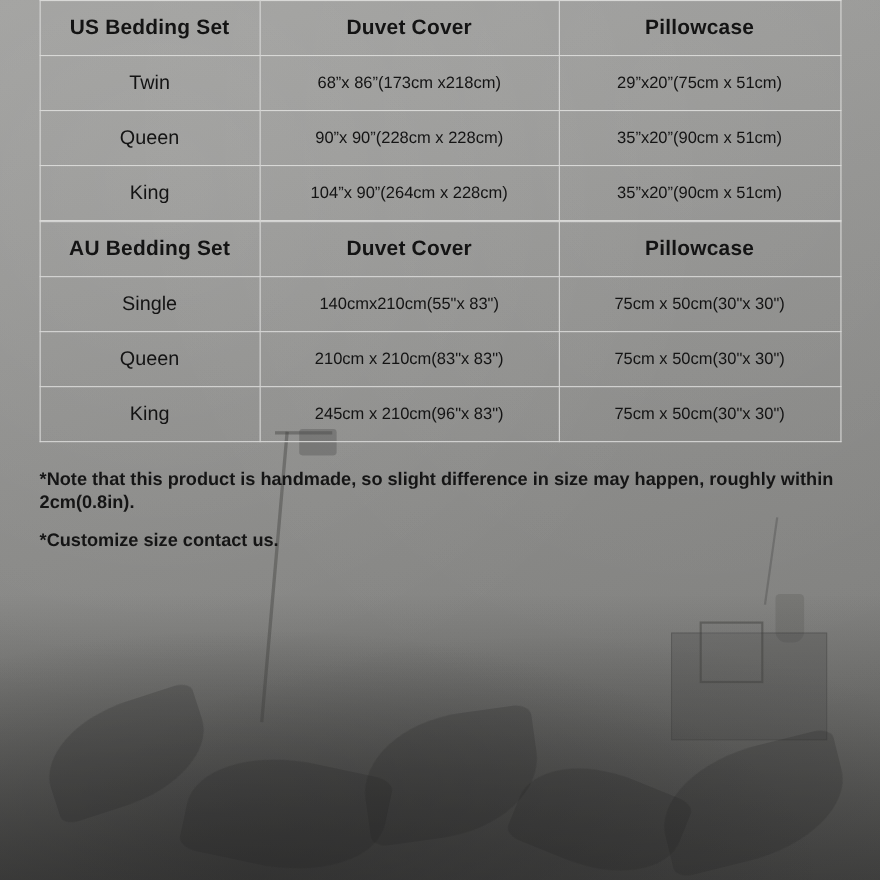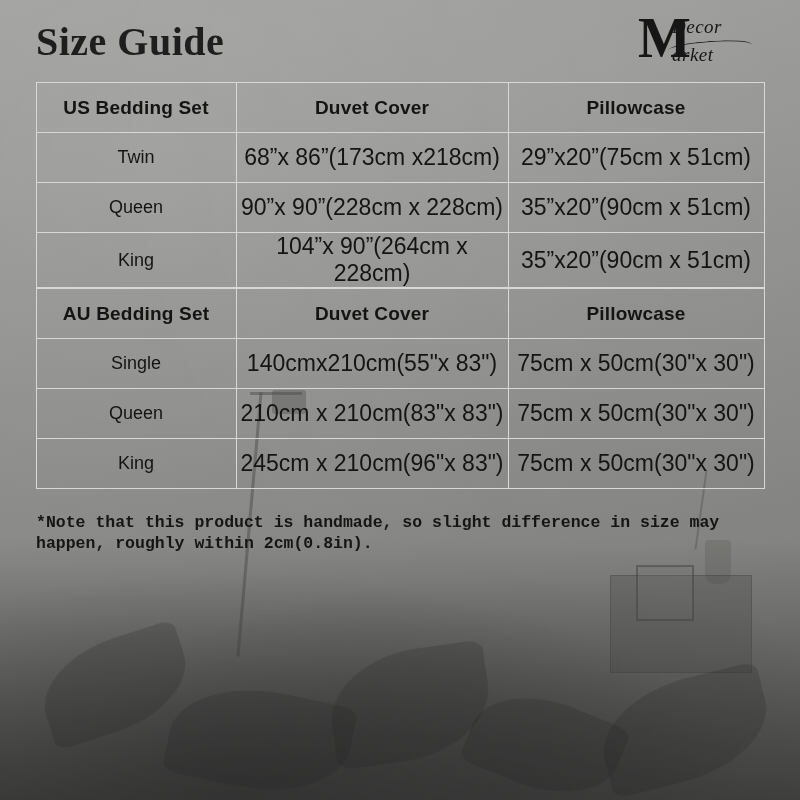--- a/index.html
+++ b/index.html
@@ -180,38 +180,37 @@
     padding: 0;
     height: 49px;
     vertical-align: middle;
   }
   table.size-table th {
     font-size: 19px;
     font-weight: bold;
     letter-spacing: 0.2px;
   }
   table.size-table td {
-    font-size: 23px;
+    font-size: 15px;
     font-weight: normal;
   }
   table.size-table td.size-label {
     font-size: 18px;
   }
   col.c1 { width: 200px; }
   col.c2 { width: 272px; }
   col.c3 { width: 256px; }
 
   .table-block-1 { margin-top: 14px; }
   .table-block-2 { margin-top: 46px; }
 
   .notes {
     margin: 24px 0 16px 36px;
     width: 730px;
     color: #151515;
-    font-family: Liberation Mono, monospace;
   }
   .note-line {
     font-size: 16.5px;
     font-weight: bold;
     line-height: 1.25;
   }
   .note-line.second {
     margin-top: 14px;
   }
 </style>
@@ -232,29 +231,20 @@
     <div class="bg-bed"></div>
     <div class="bg-leaf" style="left:40px; top:640px; width:150px; height:90px; transform:rotate(-18deg);"></div>
     <div class="bg-leaf" style="left:170px; top:690px; width:180px; height:100px; transform:rotate(12deg);"></div>
     <div class="bg-leaf" style="left:330px; top:650px; width:160px; height:110px; transform:rotate(-8deg);"></div>
     <div class="bg-leaf" style="left:470px; top:700px; width:150px; height:90px; transform:rotate(22deg);"></div>
     <div class="bg-leaf" style="left:600px; top:680px; width:170px; height:100px; transform:rotate(-14deg);"></div>
   </div>
 
   <div class="content">
 
-    <div class="header">
-      <div class="title">Size Guide</div>
-      <div class="logo">
-        <div class="logo-m">M</div>
-        <div class="logo-decor">Decor</div>
-        <div class="logo-swash"></div>
-        <div class="logo-market">arket</div>
-      </div>
-    </div>
 
     <table class="size-table table-block-1">
       <colgroup>
           <col class="c1">
           <col class="c2">
           <col class="c3">
         </colgroup>
       <thead>
         <tr>
           <th>US Bedding Set</th>
@@ -308,16 +298,17 @@
         <tr>
           <td class="size-label">King</td>
           <td>245cm x 210cm(96"x 83")</td>
           <td>75cm x 50cm(30"x 30")</td>
         </tr>
       </tbody>
     </table>
 
     <div class="notes">
       <div class="note-line">*Note that this product is handmade, so slight  difference in size may happen, roughly within 2cm(0.8in).</div>
+      <div class="note-line second">*Customize size contact us.</div>
     </div>
 
   </div>
 </div>
 
 </body></html>

